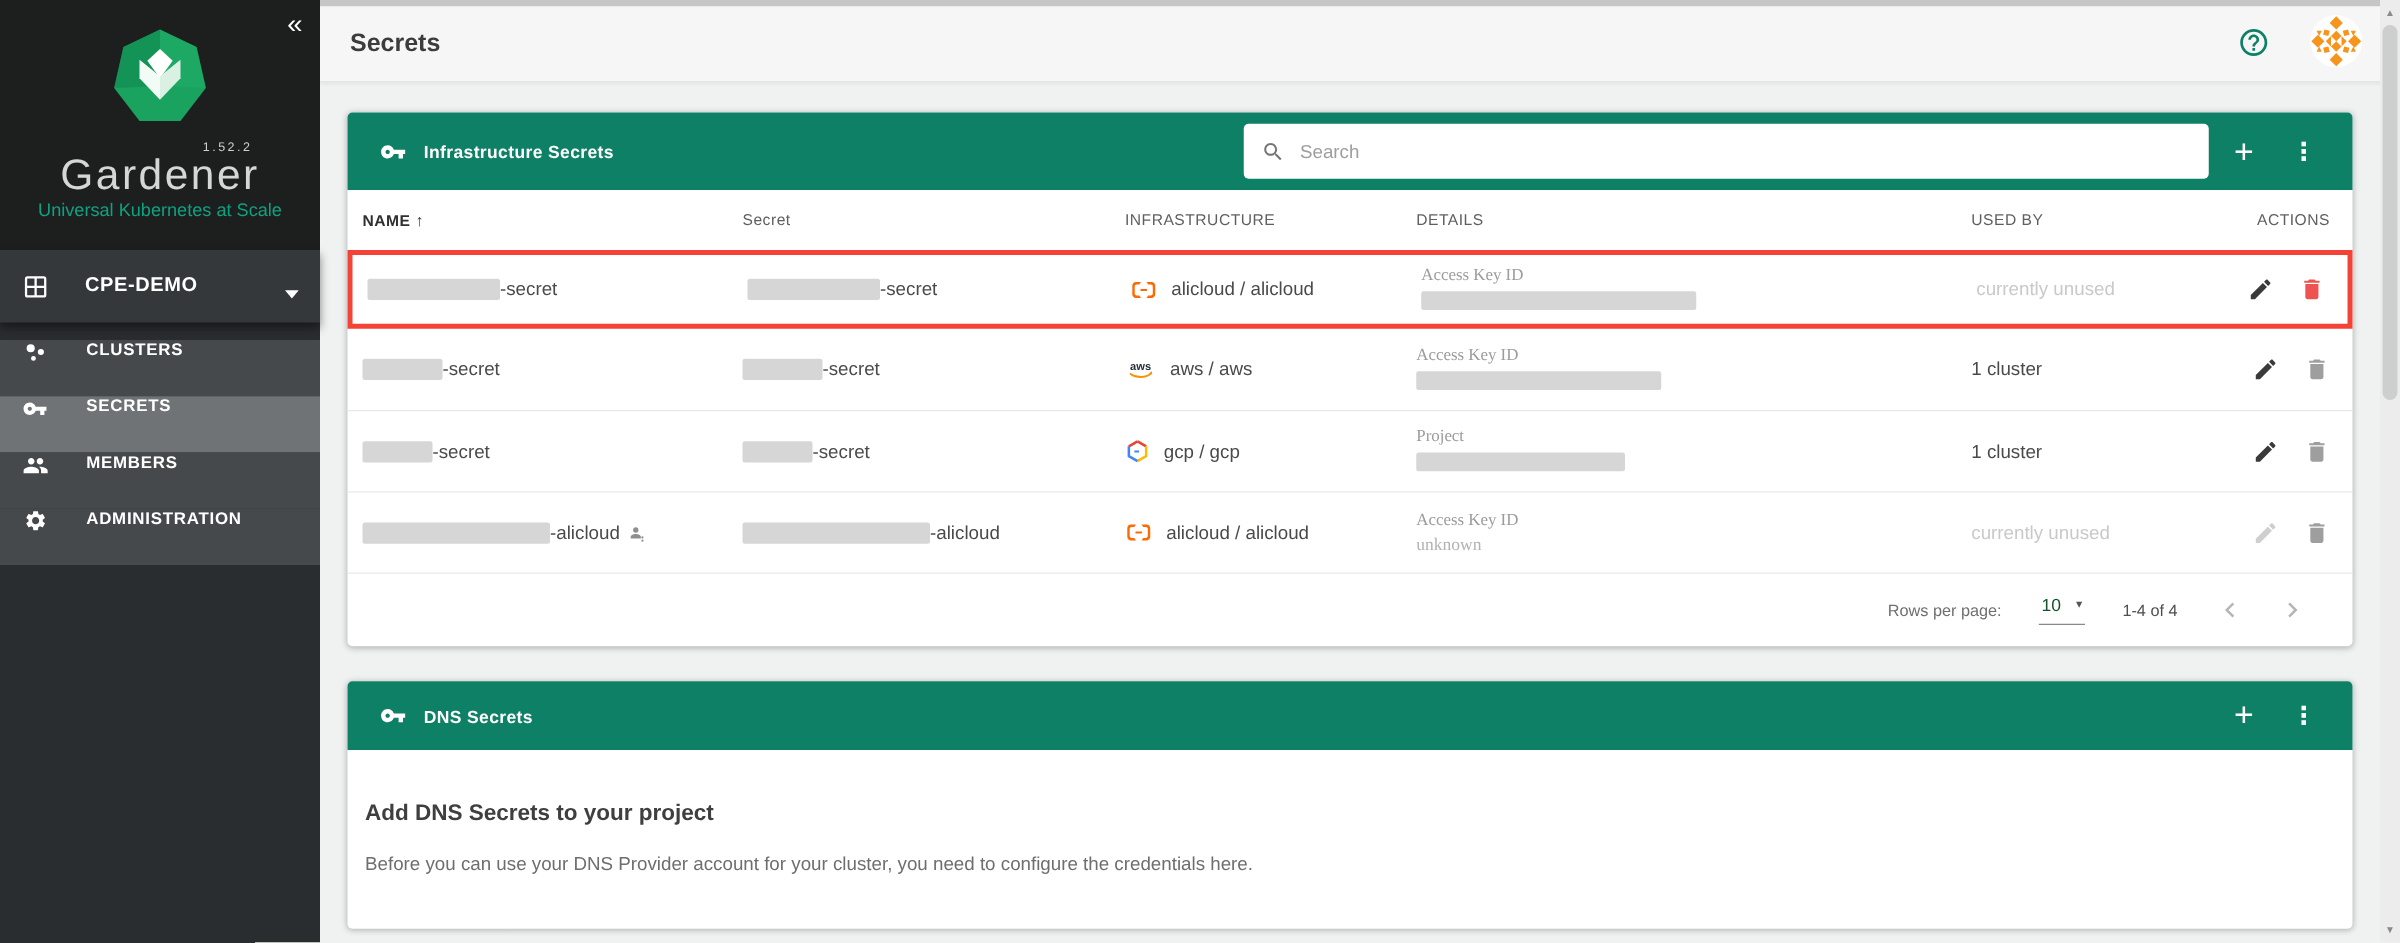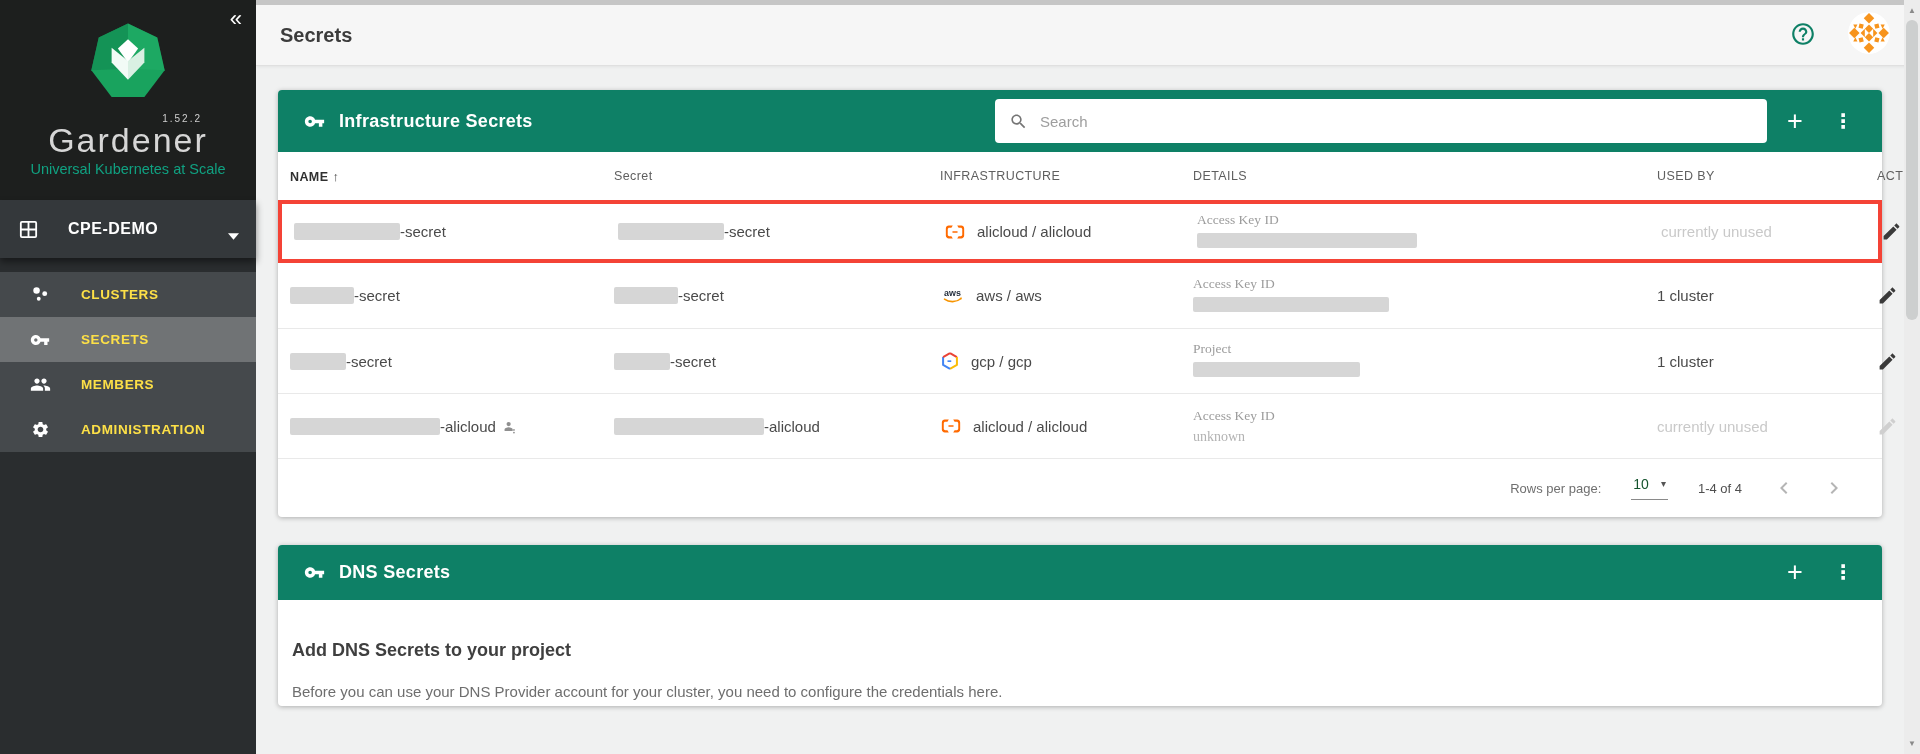--- a/index.html
+++ b/index.html
@@ -15,55 +15,55 @@
   .logo-svg { position:absolute; top:22px; left:50%; transform:translateX(-50%); }
   .version { position:absolute; top:113px; right:54px; color:#cfcfcf; font-size:10px; letter-spacing:2px; }
   .wordmark { position:absolute; top:121px; width:100%; text-align:center; color:#d6d6d6; font-size:34px; font-weight:400; letter-spacing:2px; }
   .tagline  { position:absolute; top:161px; width:100%; text-align:center; color:#10a181; font-size:14.5px; }
   .project-row { position:absolute; top:200px; left:0; width:100%; height:58px; background:#34383b;
     box-shadow:0 4px 7px rgba(0,0,0,.45); display:flex; align-items:center; color:#fff; cursor:pointer; }
   .project-row .p-icon { margin-left:17px; display:flex; }
   .project-row .p-label { margin-left:28px; font-size:16px; font-weight:bold; letter-spacing:.5px; }
   .project-row .p-chevron { position:absolute; right:17px; top:26px; }
   .nav { position:absolute; top:272px; left:0; width:100%; }
-  .nav-item { height:45px; display:flex; align-items:center; background:#45494c; color:#fde047;
-    font-size:13.5px; font-weight:bold; letter-spacing:.6px; cursor:pointer;padding-left:12px; }
+  .nav-item { height:45px; display:flex; align-items:flex-start; background:#45494c; color:#ffffff;
+    font-size:13.5px; font-weight:bold; letter-spacing:.6px; cursor:pointer; }
   .nav-item.selected { background:#707375; }
   .nav-item .n-icon { width:24px; margin-left:16px; display:flex; justify-content:center; }
   .nav-item .n-label { margin-left:29px; }
   
   .main { position:absolute; left:256px; top:0; right:0; height:754px; background:#f0f1f1; }
   .top-edge { position:absolute; left:256px; right:0; top:0; height:5px; background:#c6c6c6; z-index:60; }
   .topbar { position:absolute; left:0; right:0; top:0; height:66px; background:#f6f6f6;
     border-bottom:1px solid #e0e0e0; box-shadow:0 1px 3px rgba(0,0,0,.06); }
   .page-title { position:absolute; left:24px; top:24px; font-size:20px; font-weight:bold; color:#3c3c3c; }
   .help-btn { position:absolute; right:104px; top:21px; cursor:pointer; display:flex; }
   .avatar { position:absolute; right:30px; top:12px; width:42px; height:42px; border-radius:50%; overflow:hidden; cursor:pointer; }
   
   .card { position:absolute; left:22px; width:1604px; background:#fff; border-radius:4px;
     box-shadow:0 1px 5px rgba(0,0,0,.28); }
   .card-infra { top:90px; }
-  .card-dns   { top:545px; height:161px; }
+  .card-dns   { top:545px; height:198px; }
   .card-header { position:relative; height:62px; background:#0e8066; border-radius:4px 4px 0 0;
     display:flex; align-items:center; color:#fff; }
   .card-dns .card-header { height:55px; }
   .ch-key { margin-left:26px; display:flex; }
-  .ch-title { margin-left:14px; font-size:18px; font-weight:bold; letter-spacing:.3px; }
+  .ch-title { margin-left:14px; font-size:14px; font-weight:bold; letter-spacing:.3px; }
   .search-box { position:absolute; left:717px; top:9px; width:772px; height:44px; background:#fff;
     border-radius:4px; display:flex; align-items:center; padding:0 14px; }
   .search-box input { border:none; outline:none; flex:1; font-size:15px; color:#14532d; margin-left:12px; background:transparent; }
   .search-box input::placeholder { color:#9e9e9e; }
   .hbtn { position:absolute; top:9px; width:44px; height:44px; display:flex; align-items:center;
     justify-content:center; color:#fff; cursor:pointer; border-radius:50%; }
   .hbtn.add   { left:1495px; font-size:27px; font-weight:400; }
   .hbtn.kebab { left:1543px; font-size:20px; font-weight:bold; letter-spacing:0; }
   .card-dns .hbtn { top:5px; }
   
   .thead, .trow { display:grid; grid-template-columns:304px 306px 233px 444px 200px 1fr;
-    align-items:center; padding:0 18px 0 12px;gap:20px; }
+    align-items:center; padding:0 18px 0 12px; }
   .thead { height:48px; }
   .th { font-size:12.5px; color:#5f5f5f; letter-spacing:.4px; }
   .th-name { color:#303030; font-weight:bold; }
   .th-sort { font-weight:400; color:#444; margin-left:4px; font-size:13px; }
   .th-actions { text-align:right; }
   .row-highlight { border:4px solid #f44336; }
   .trow { height:65px; border-top:1px solid #e9e9e9; }
   .row-highlight .trow { height:55px; border-top:none; }
   .trow.after-highlight { border-top:none; }
   .redact { display:inline-block; height:17px; background:#d6d6d6; border-radius:2px; }

